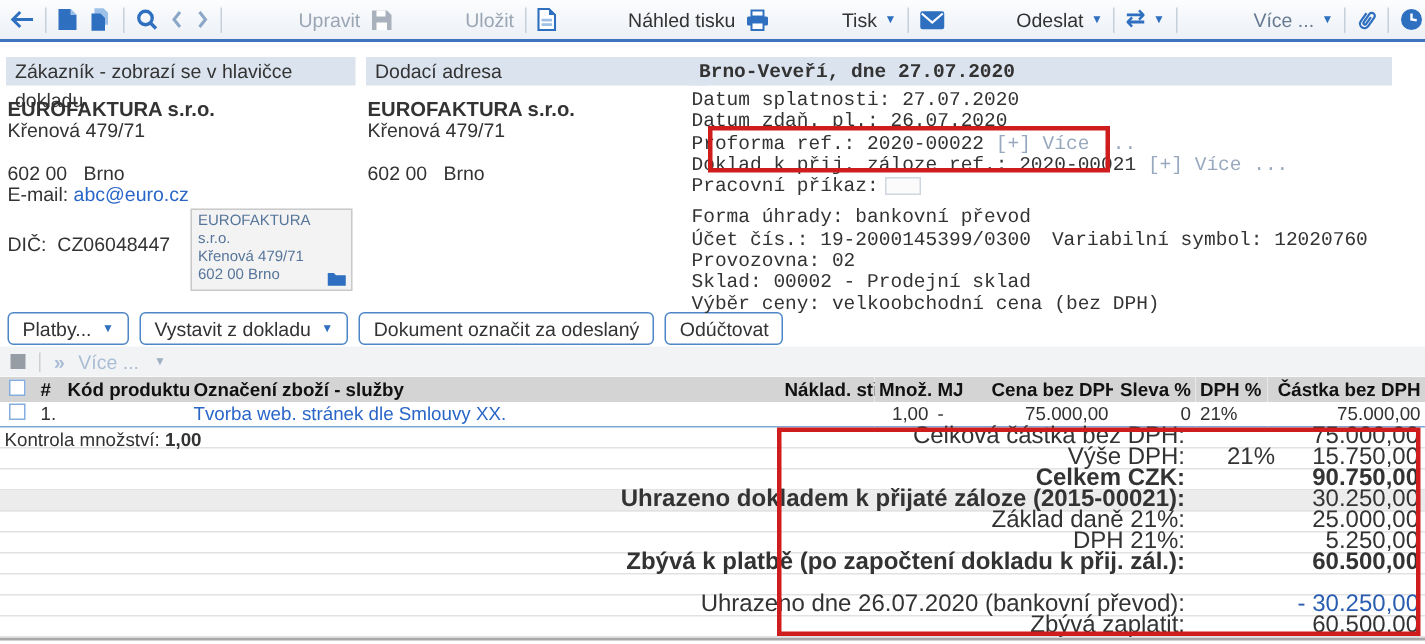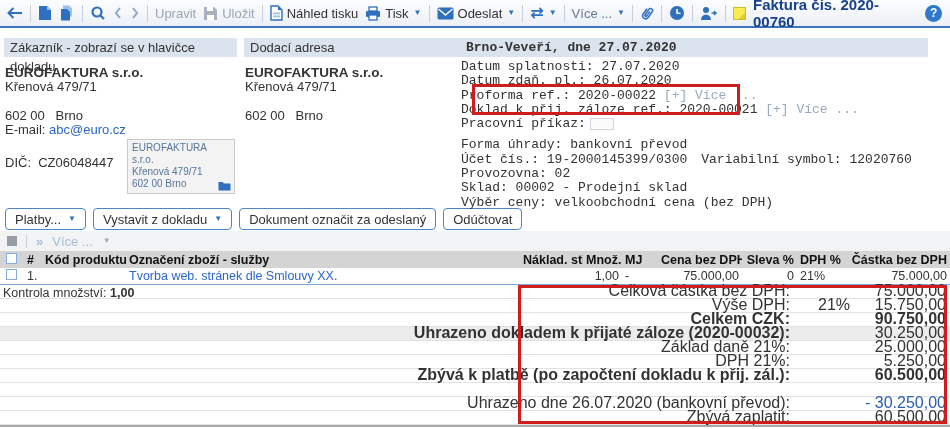--- a/index.html
+++ b/index.html
@@ -12,21 +12,21 @@
 
   
   .toolbar {
     height: 28px; display: flex; align-items: center; gap: 7px;
     padding: 0 8px 0 6px;
     background: linear-gradient(#fcfdfe, #ecf0f6);
     border-bottom: 2px solid #3e74bd;
   }
   .tb-sep { width: 1px; height: 17px; background: #c6cfda; flex: 0 0 auto; }
   .tb-item { display: flex; align-items: center; gap: 4px; white-space: nowrap; cursor: default; }
-  .tb-label { font-size: 13px; color: #333; }
+  .tb-label { font-size: 13px; color: #333; margin-left: 44px; }
   .tb-label.disabled { color: #9aa6b4; }
   .tb-label.muted { color: #667a91; }
   .caret { font-size: 8px; color: #2e6fc0; margin-left: 1px; line-height: 1; }
   .caret.gray { color: #9fb0c4; }
   .transfer-glyph { font-size: 16px; font-weight: bold; color: #2e6fc0; line-height: 1; }
   .tb-title { margin-left: auto; font-weight: bold; font-size: 15px; color: #16418c; }
   .help-badge {
     width: 17px; height: 17px; border-radius: 50%; background: #2f79cc; color: #fff;
     font-weight: bold; font-size: 12px; display: flex; align-items: center; justify-content: center;
   }
@@ -371,21 +371,21 @@
     <div class="t-label">Výše DPH:</div>
     <div class="t-mid">21%</div>
     <div class="t-value">15.750,00</div>
   </div>
   <div class="t-row bl bv">
     <div class="t-label">Celkem CZK:</div>
     <div class="t-mid"></div>
     <div class="t-value">90.750,00</div>
   </div>
   <div class="t-row bl grayed">
-    <div class="t-label">Uhrazeno dokladem k přijaté záloze (2020-00032):</div>
+    <div class="t-label">Uhrazeno dokladem k přijaté záloze (2015-00021):</div>
     <div class="t-mid"></div>
     <div class="t-value">30.250,00</div>
   </div>
   <div class="t-row">
     <div class="t-label">Základ daně 21%:</div>
     <div class="t-mid"></div>
     <div class="t-value">25.000,00</div>
   </div>
   <div class="t-row">
     <div class="t-label">DPH 21%:</div>

